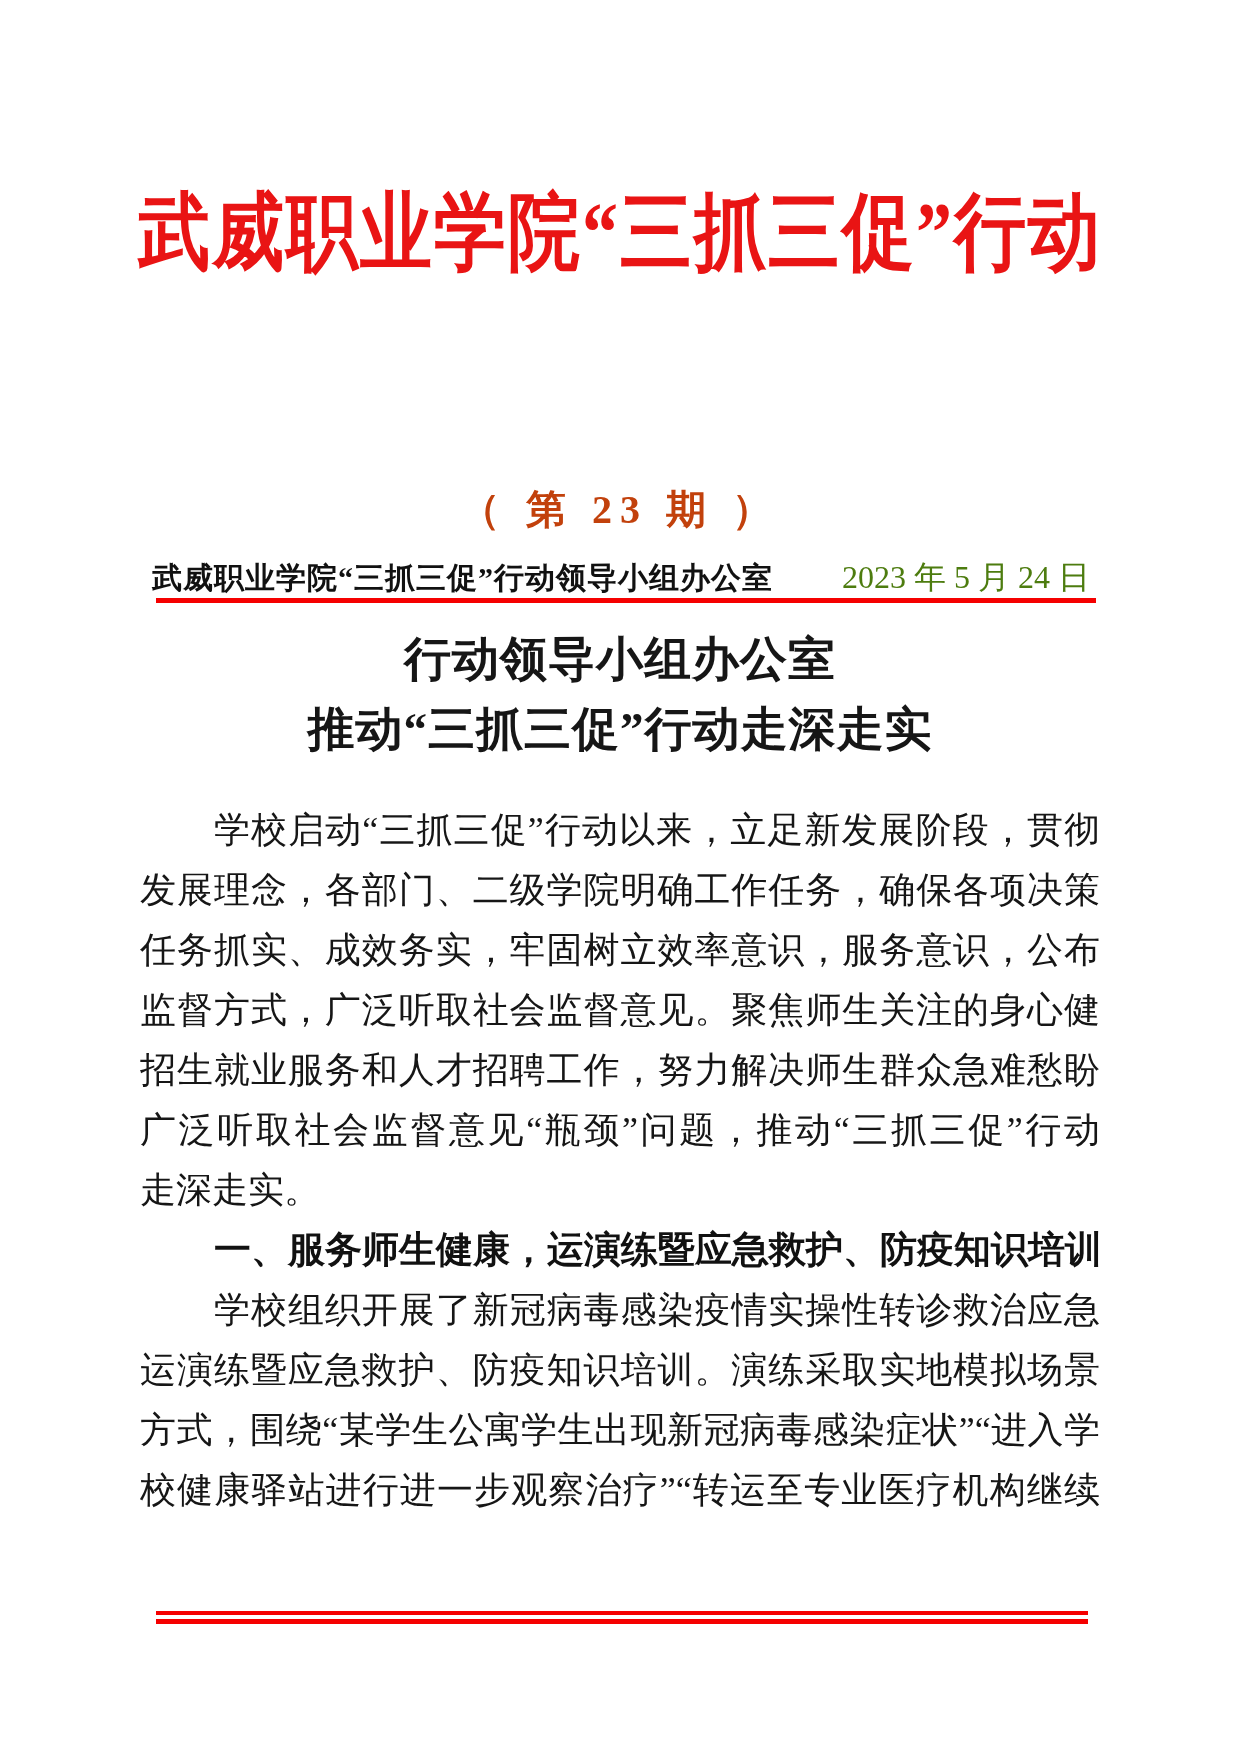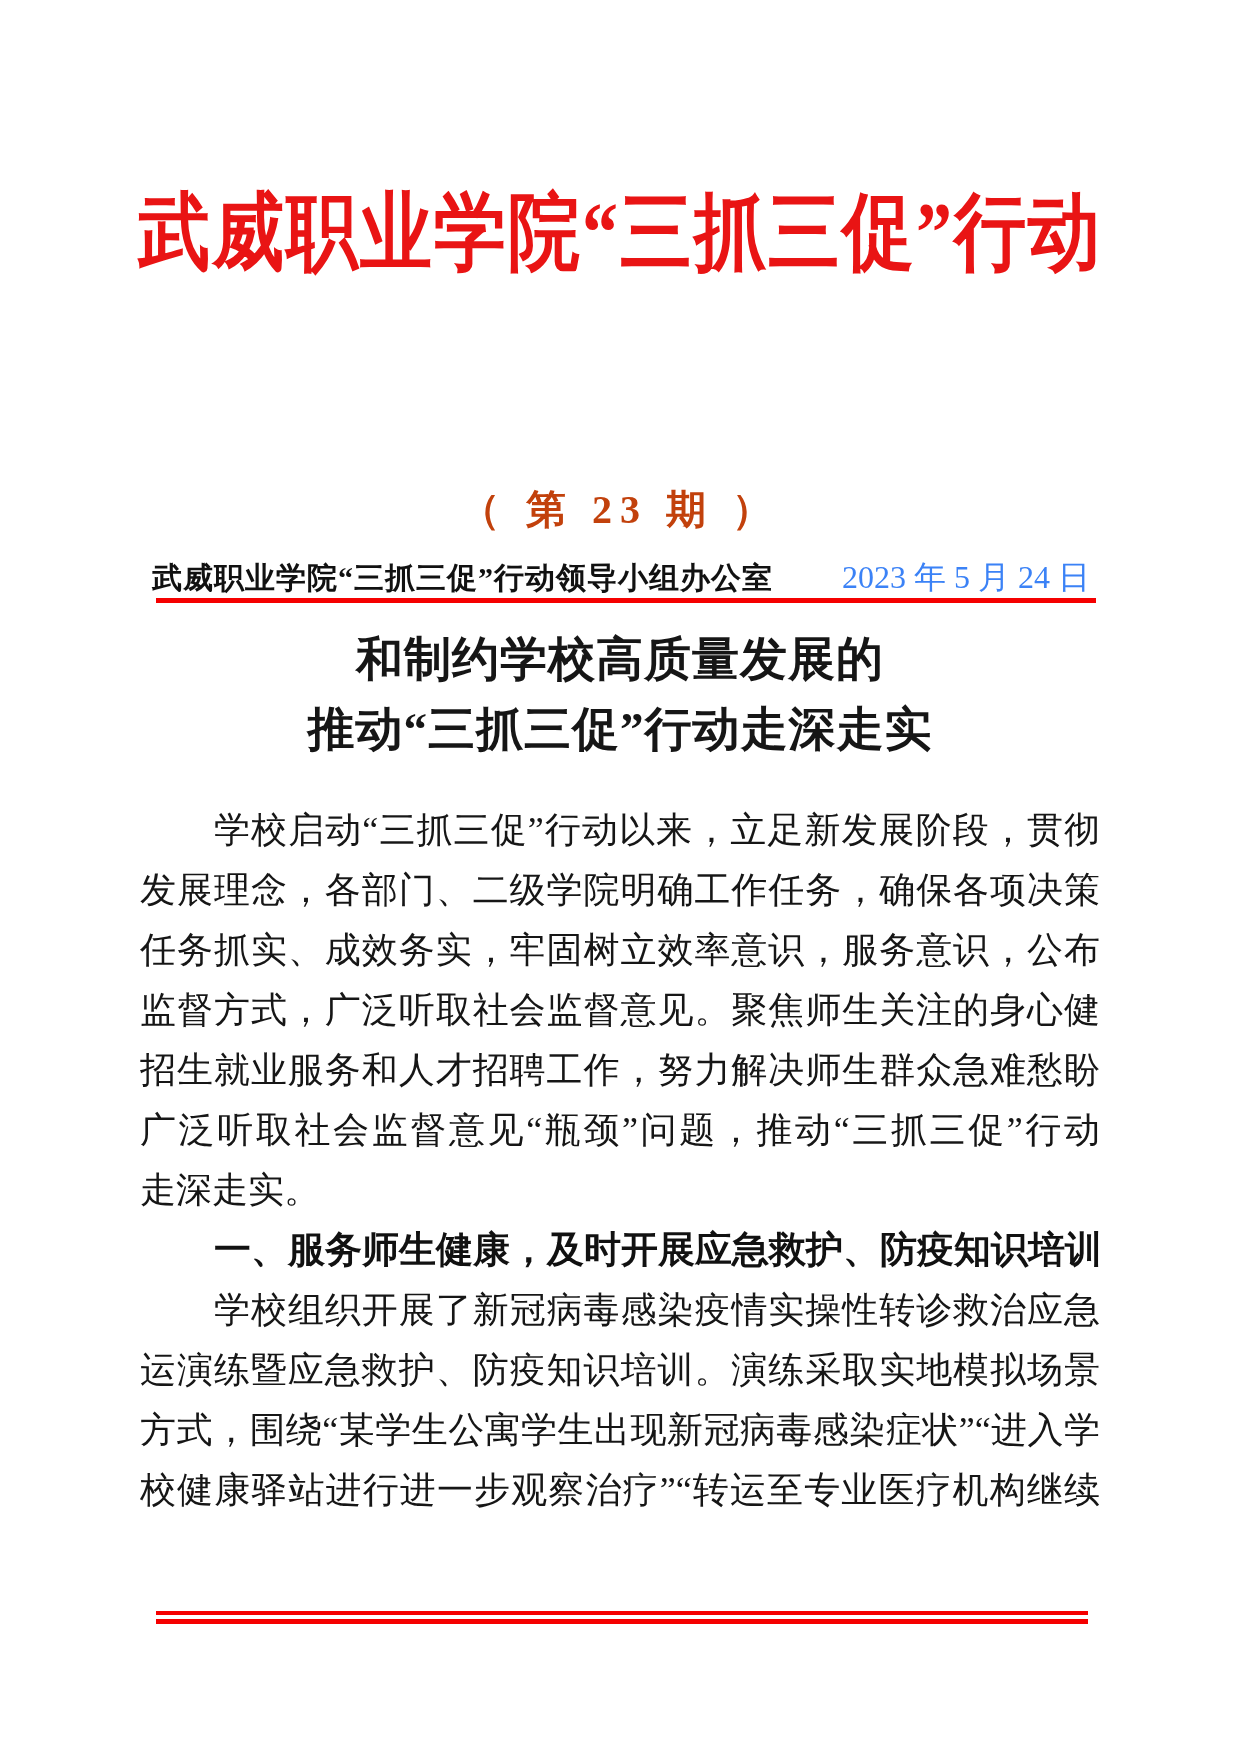--- a/index.html
+++ b/index.html
@@ -68,21 +68,21 @@
   }
   .office {
     font-size: 30px;
     font-weight: bold;
     color: #111111;
     letter-spacing: 1px;
     white-space: nowrap;
   }
   .date {
     font-size: 32px;
-    color: #3b82f6;
+    color: #4d7c0f;
     white-space: nowrap;
   }
   .rule-single {
     position: absolute;
     top: 598px;
     left: 156px;
     width: 940px;
     height: 5px;
     background: #f50000;
   }
@@ -148,33 +148,33 @@
 
   <div class="issue">（ 第 23 期 ）</div>
 
   <div class="office-row">
     <span class="office">武威职业学院“三抓三促”行动领导小组办公室</span>
     <span class="date">2023 年 5 月 24 日</span>
   </div>
 
   <div class="rule-single"></div>
 
-  <div class="headline l1">和制约学校高质量发展的</div>
+  <div class="headline l1">行动领导小组办公室</div>
 
   <div class="headline l2">推动“三抓三促”行动走深走实</div>
 
   <div class="body-block">
     <div class="line indent">学校启动“三抓三促”行动以来，立足新发展阶段，贯彻新</div>
     <div class="line">发展理念，各部门、二级学院明确工作任务，确保各项决策落实、</div>
     <div class="line">任务抓实、成效务实，牢固树立效率意识，服务意识，公布社会</div>
     <div class="line">监督方式，广泛听取社会监督意见。聚焦师生关注的身心健康、</div>
     <div class="line">招生就业服务和人才招聘工作，努力解决师生群众急难愁盼问题</div>
     <div class="line">广泛听取社会监督意见“瓶颈”问题，推动“三抓三促”行动</div>
     <div class="line plain">走深走实。</div>
-    <div class="line heading">一、服务师生健康，及时开展应急救护、防疫知识培训</div>
+    <div class="line heading">一、服务师生健康，运演练暨应急救护、防疫知识培训</div>
     <div class="line indent">学校组织开展了新冠病毒感染疫情实操性转诊救治应急转</div>
     <div class="line">运演练暨应急救护、防疫知识培训。演练采取实地模拟场景演练</div>
     <div class="line">方式，围绕“某学生公寓学生出现新冠病毒感染症状”“进入学</div>
     <div class="line">校健康驿站进行进一步观察治疗”“转运至专业医疗机构继续治</div>
   </div>
 
   <div class="double-rule">
     <div class="bar-thin"></div>
     <div class="bar-gap"></div>
     <div class="bar-thick"></div>

